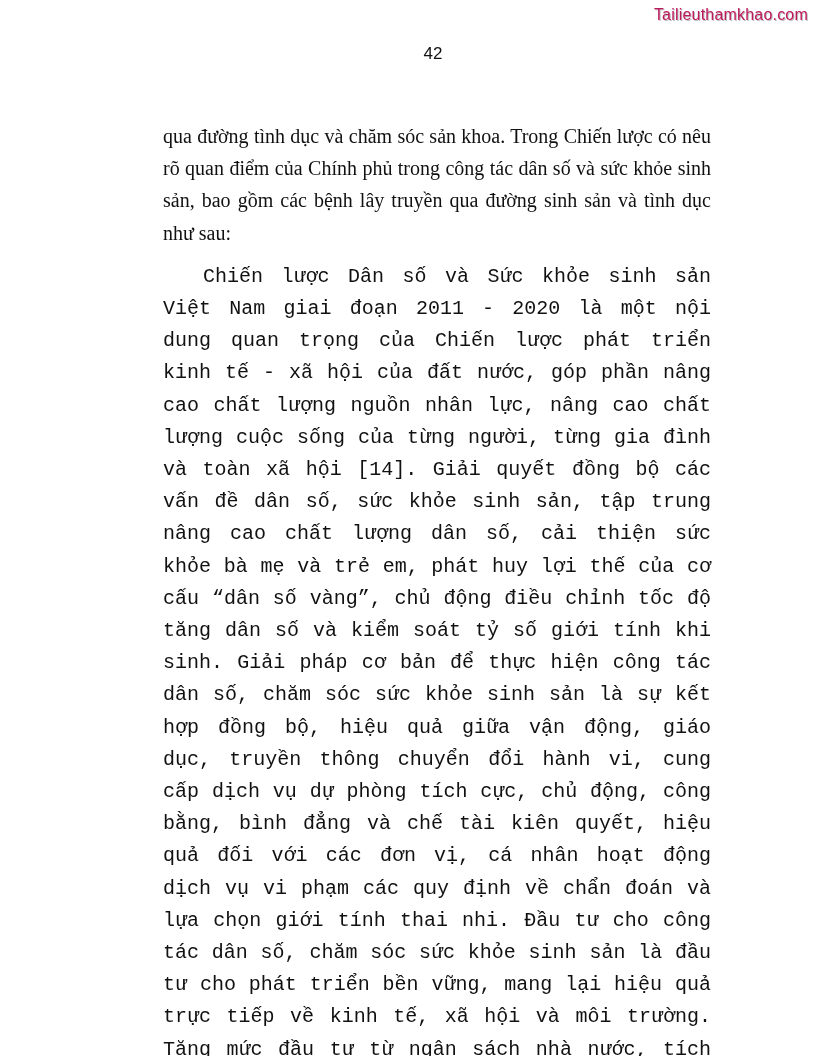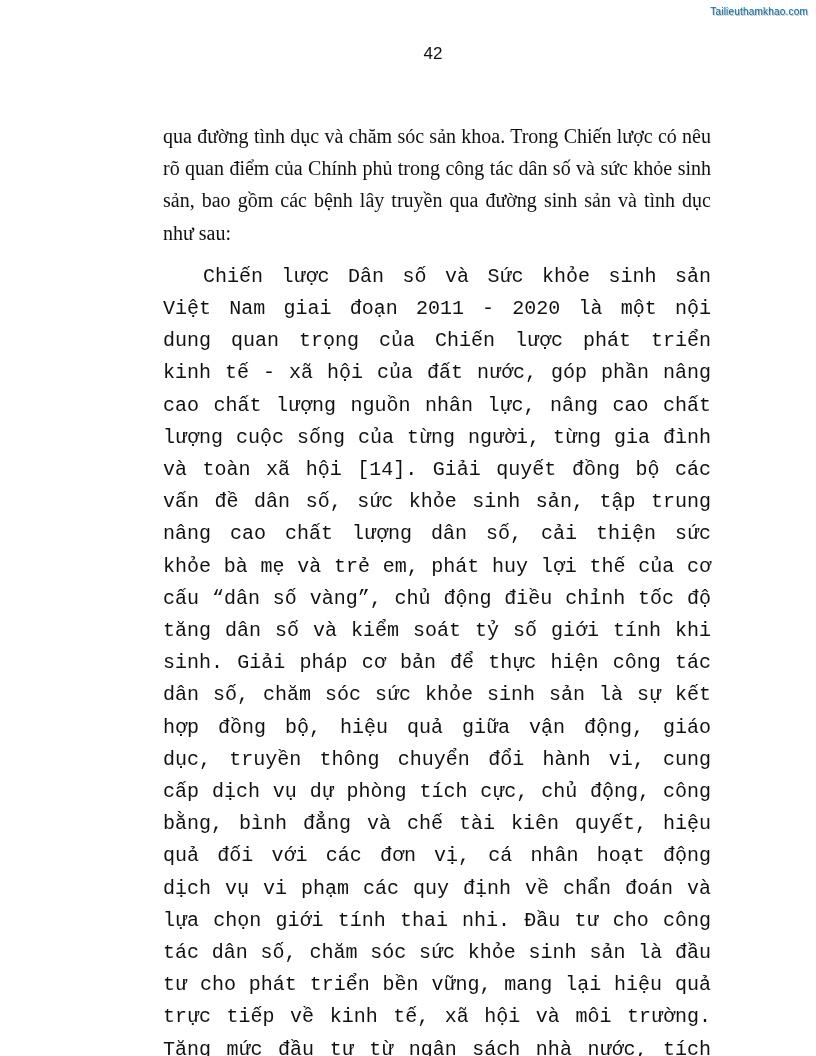--- a/index.html
+++ b/index.html
@@ -11,22 +11,22 @@
       width: 816px;
       height: 1056px;
       position: relative;
       overflow: hidden;
     }
     .watermark {
       position: absolute;
       top: 6px;
       right: 8px;
       font-family: "Liberation Sans", sans-serif;
-      font-size: 10px;
-      color: #0369a1;
+      font-size: 16px;
+      color: #be185d;
       letter-spacing: 0.2px;
       text-shadow: 1px 1px 0 #bdbdbd;
     }
     .page-number {
       position: absolute;
       top: 44px;
       left: 0;
       width: 866px;
       text-align: center;
       font-family: "Liberation Sans", sans-serif;

